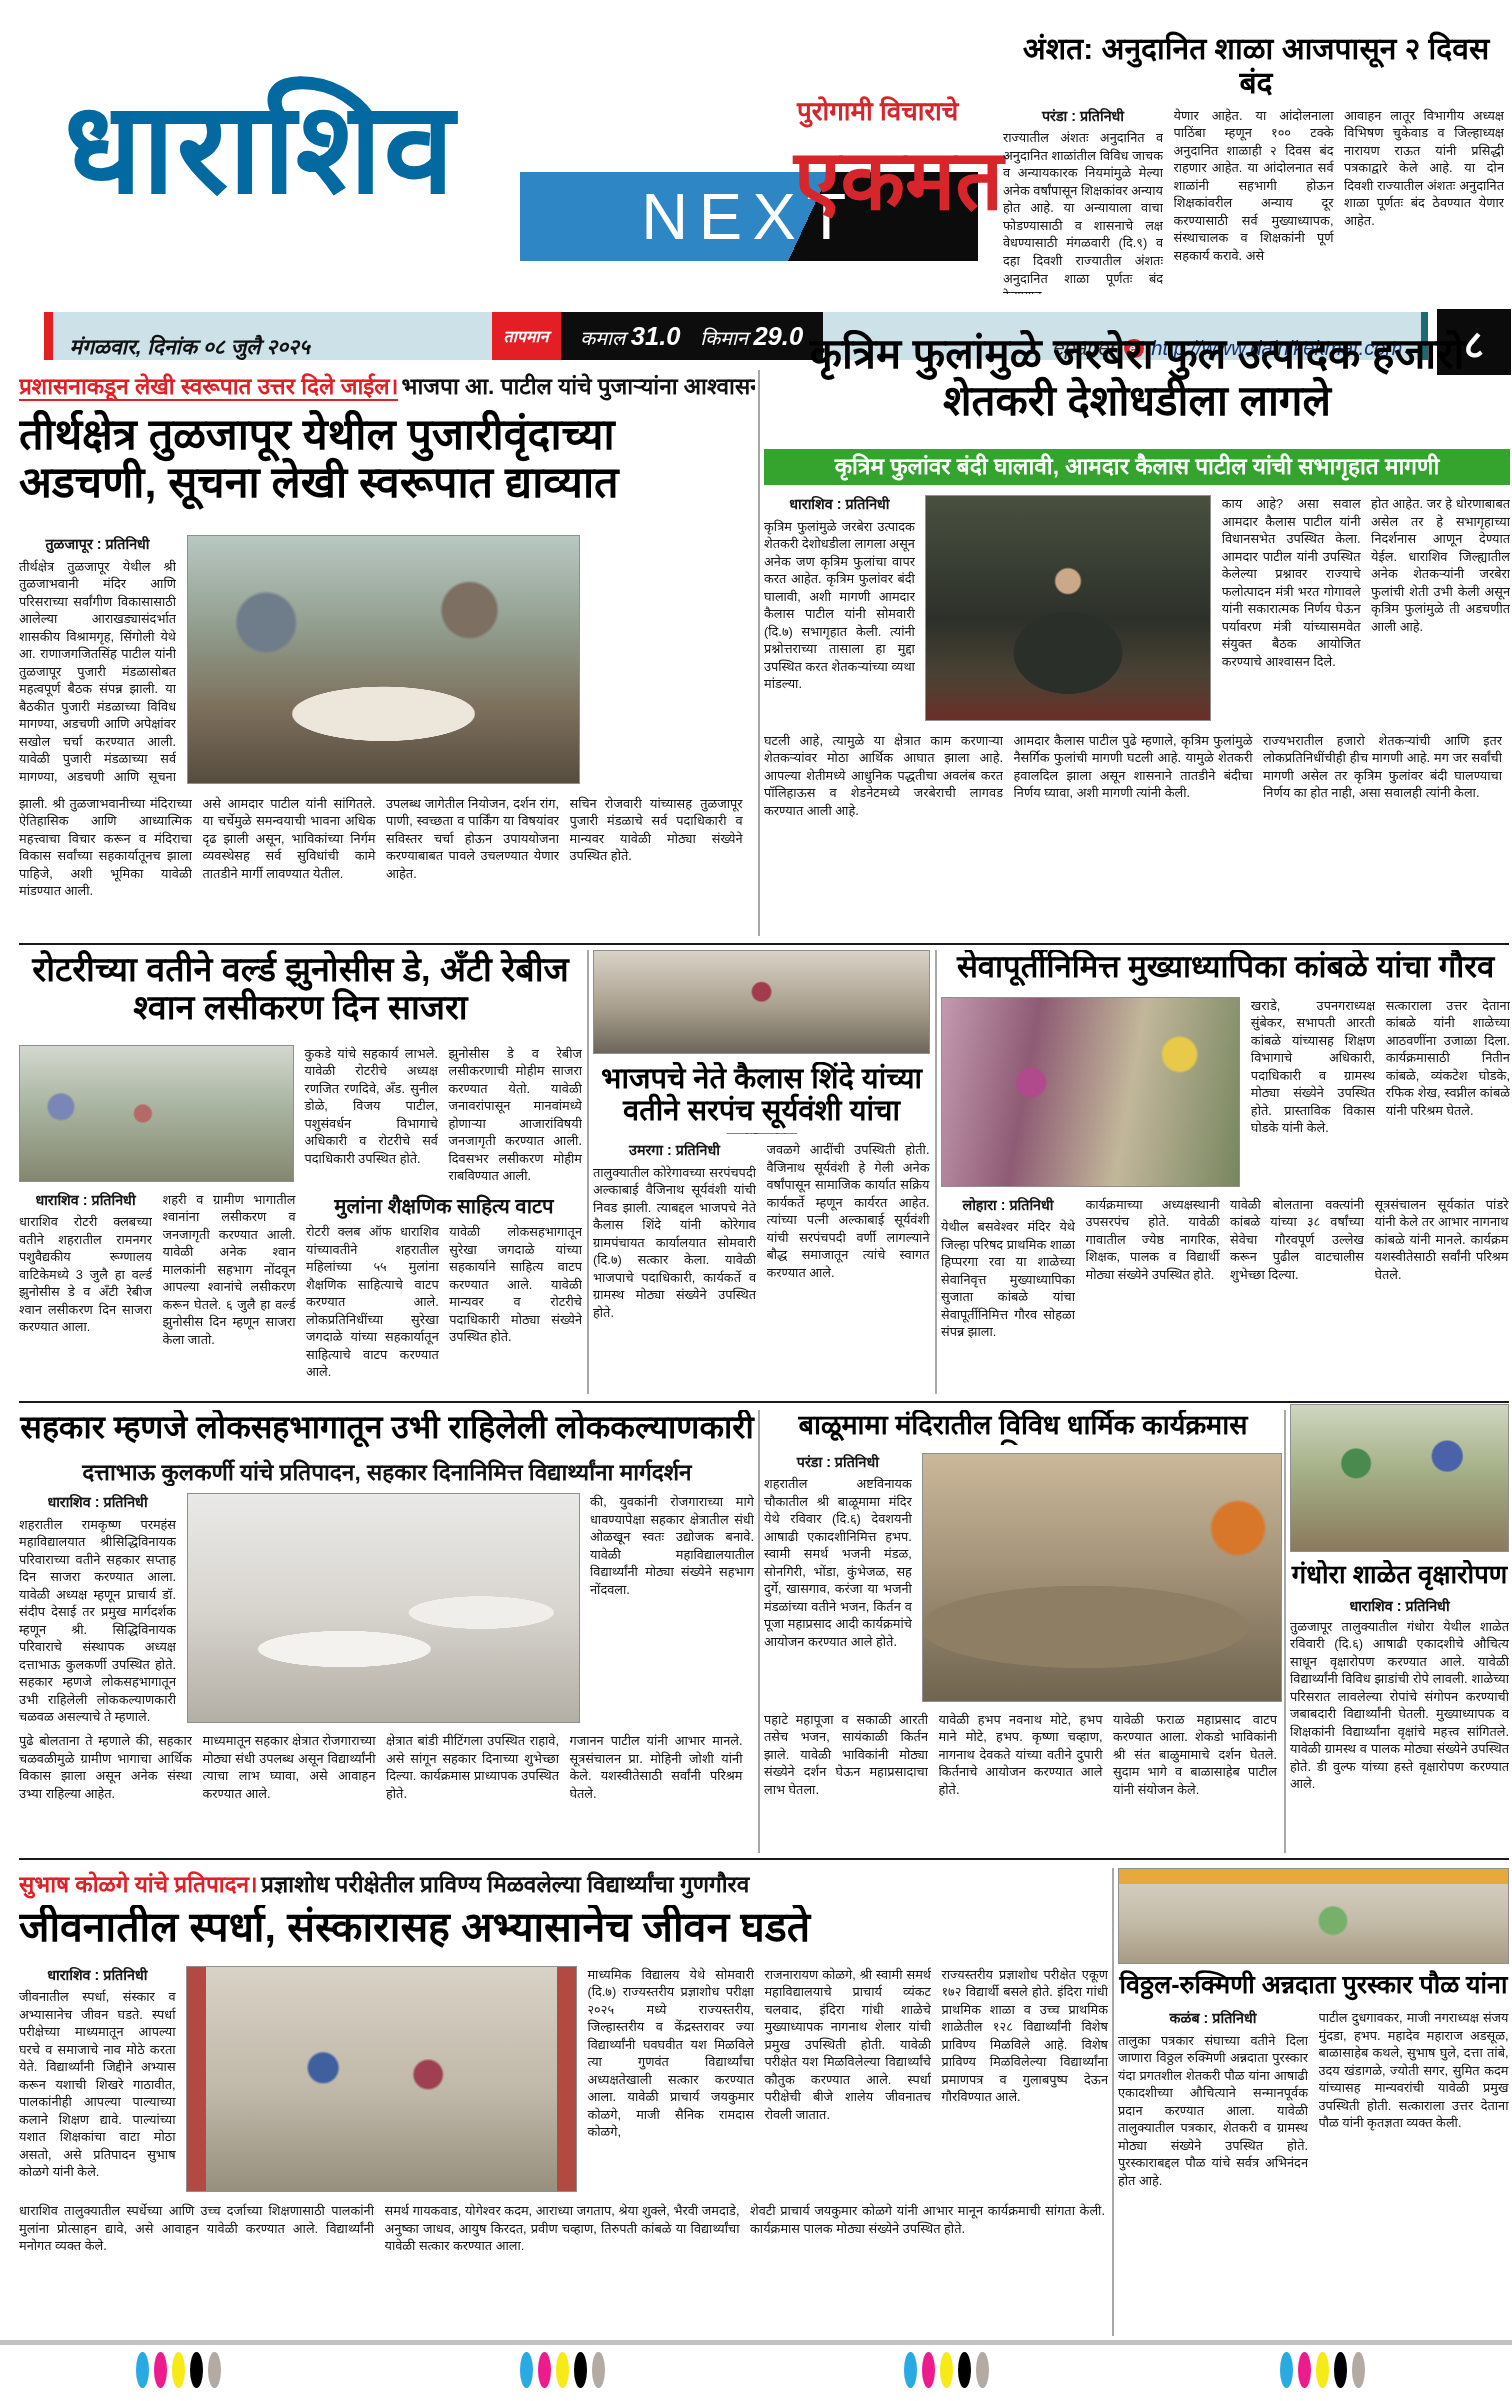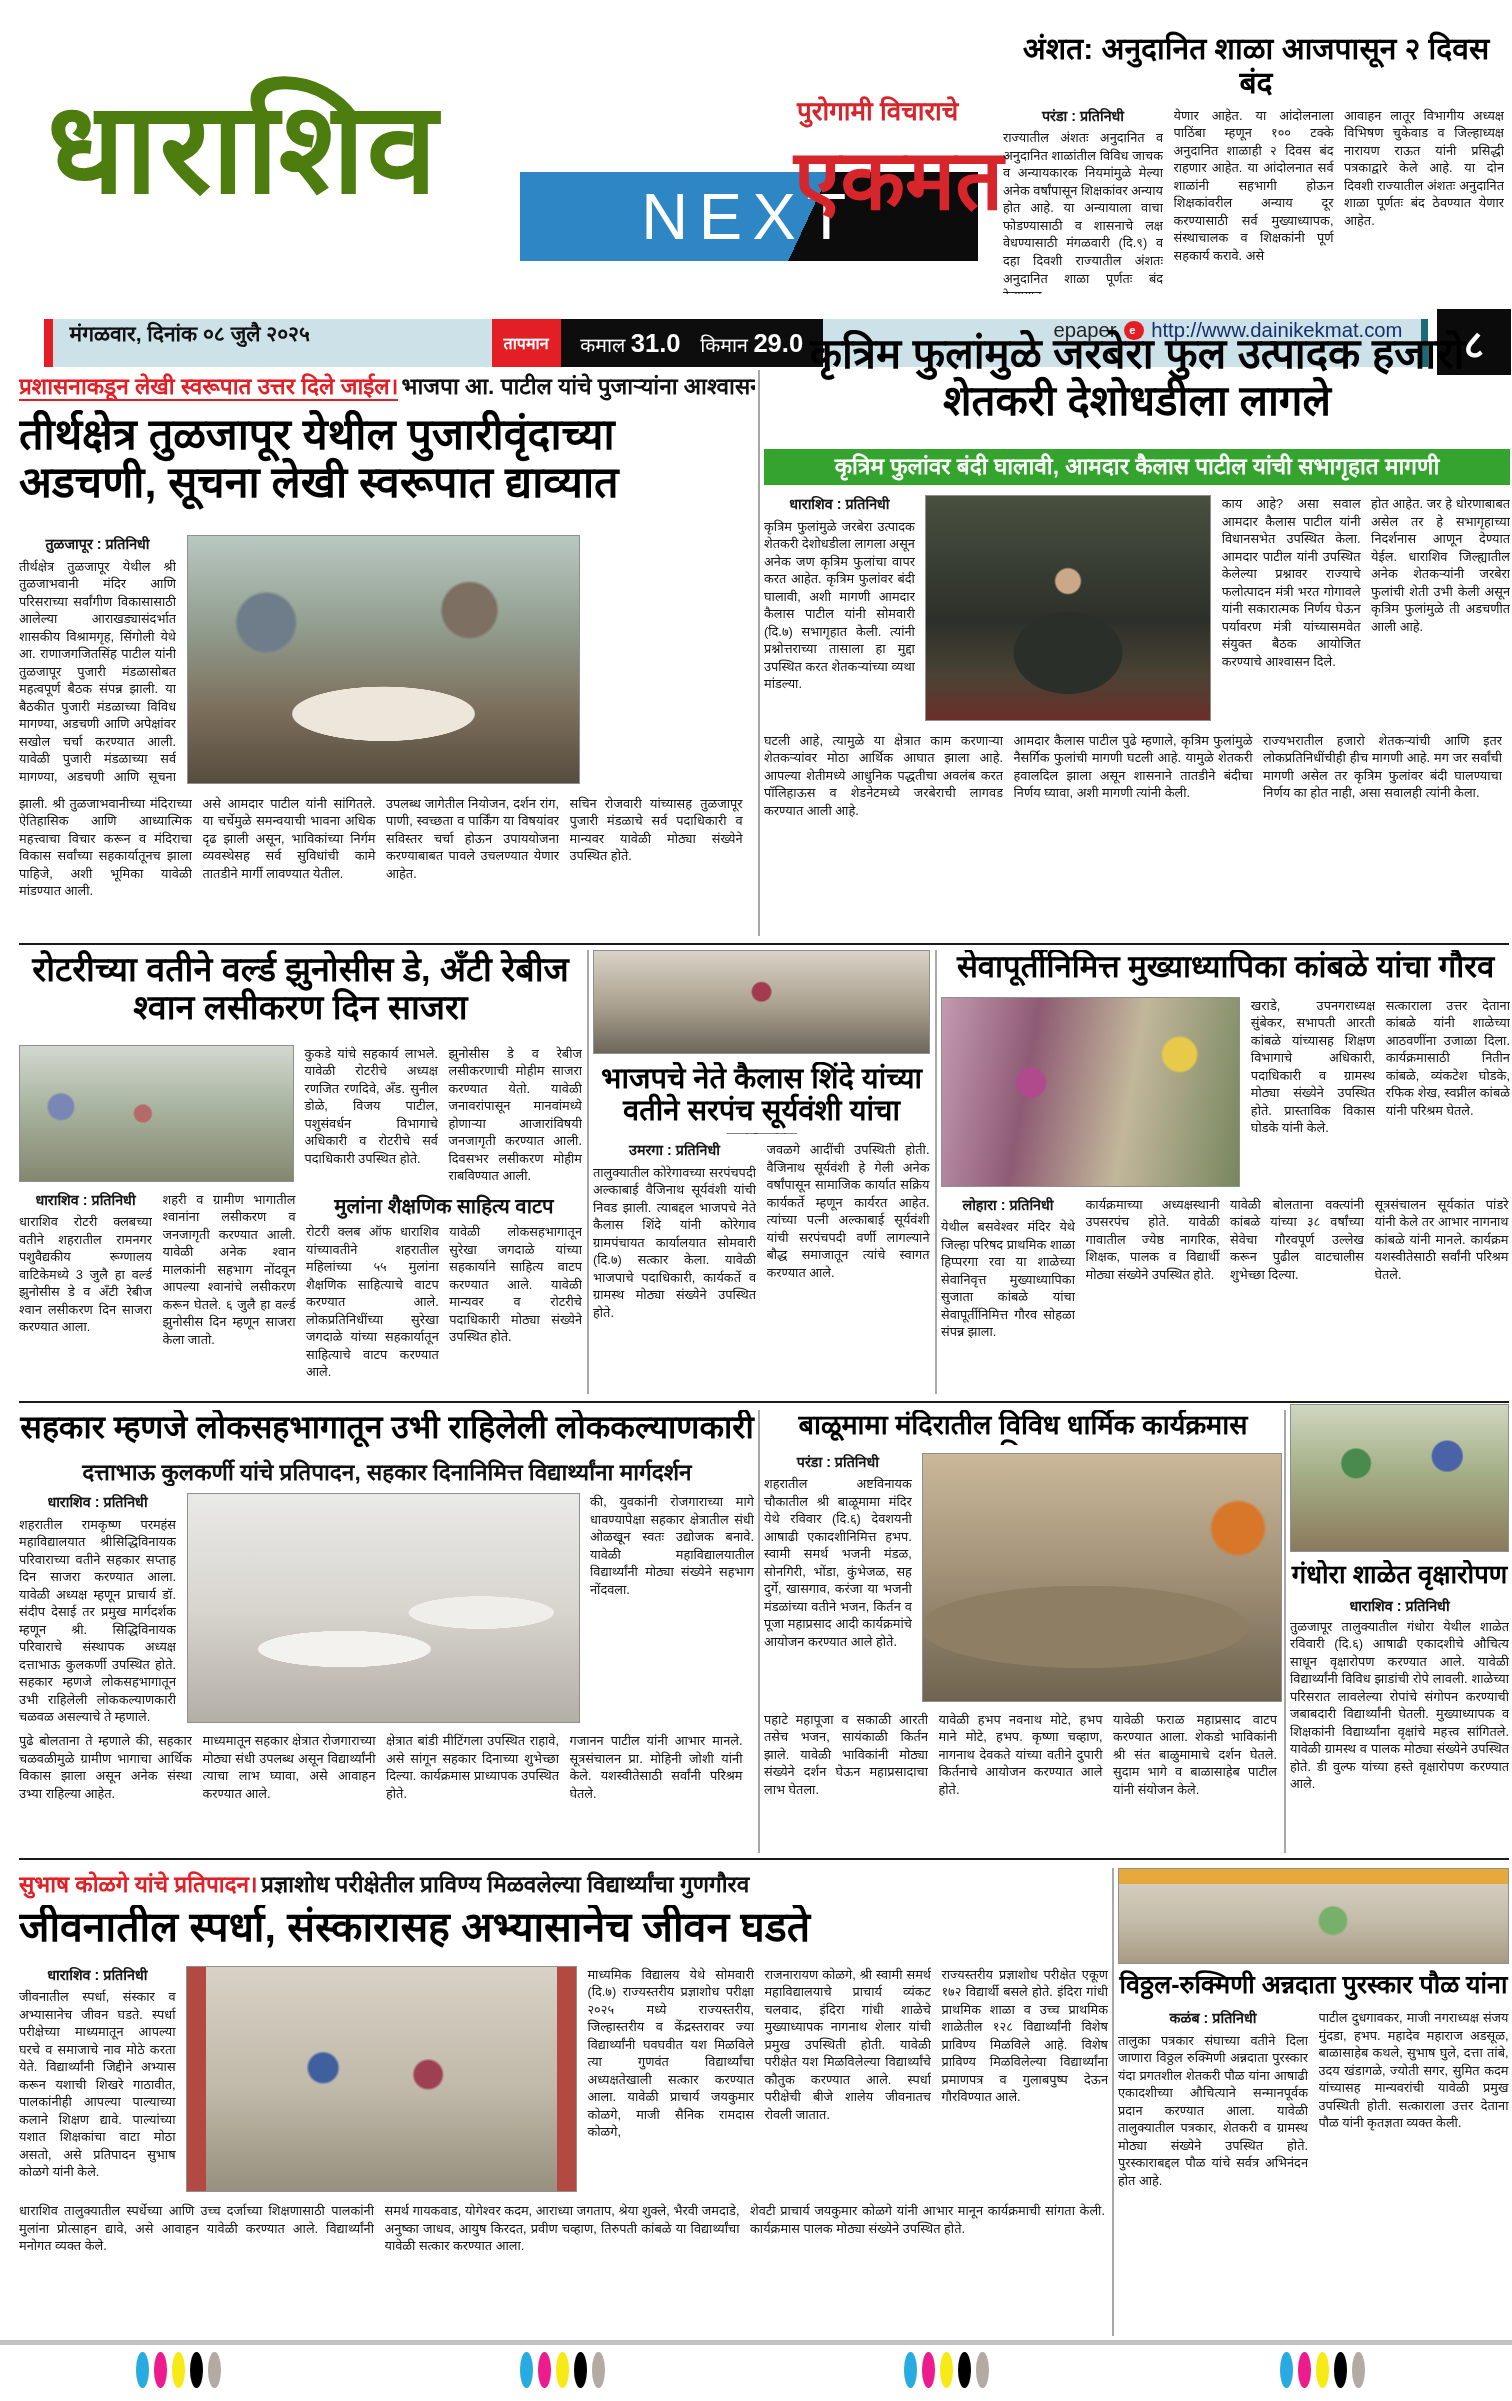--- a/index.html
+++ b/index.html
@@ -21,42 +21,42 @@
   .cmyk{display:flex;gap:5.3px;}
   .cmyk span{display:block;width:12.8px;height:36px;border-radius:50%;}
   .epaper-link{text-decoration:none;color:#0d2a66;}
 </style>
 </head>
 <body>
 
 <div id="page">
 
   <div class="abs" style="left:0;top:0;width:1512px;height:310px;">
-    <div class="abs red bold" style="left:47px;top:72px;font-size:127px;line-height:1.2;letter-spacing:1.5px;color:#4d7c0f;">धाराशिव</div>
+    <div class="abs red bold" style="left:64px;top:72px;font-size:127px;line-height:1.2;letter-spacing:1.5px;color:#0369a1;">धाराशिव</div>
     <div class="abs" style="left:520px;top:172px;width:458px;height:89px;background:linear-gradient(115deg,#2e86c5 0 62%,#0c0c0c 62%);display:flex;align-items:center;justify-content:center;">
       <span style="color:#fff;font-weight:normal;font-size:65px;letter-spacing:10.5px;">NEXT</span>
     </div>
     <div class="abs red bold" style="left:797px;top:92px;font-size:26px;color:#d6262b;">पुरोगामी विचाराचे</div>
     <div class="abs red bold" style="left:794px;top:119px;font-size:84px;color:#d6262b;">एकमत</div>
 
     <div class="abs" style="left:1003px;top:32px;width:506px;height:235px;">
       <div class="hl center" style="font-size:30px;">अंशत: अनुदानित शाळा आजपासून २ दिवस बंद</div>
       <div style="height:7.5px;"></div>
       <div class="cols-row" style="height:187px;">
         <div class="col" style="width:160px;">
           <div class="dateline">परंडा : प्रतिनिधी</div>
           <span>राज्यातील अंशतः अनुदानित व अनुदानित शाळांतील विविध जाचक व अन्यायकारक नियमांमुळे मेल्या अनेक वर्षांपासून शिक्षकांवर अन्याय होत आहे. या अन्यायाला वाचा फोडण्यासाठी व शासनाचे लक्ष वेधण्यासाठी मंगळवारी (दि.९) व दहा दिवशी राज्यातील अंशतः अनुदानित शाळा पूर्णतः बंद ठेवण्यात</span>
         </div>
         <div class="col" style="width:160px;">येणार आहेत. या आंदोलनाला पाठिंबा म्हणून १०० टक्के अनुदानित शाळाही २ दिवस बंद राहणार आहेत. या आंदोलनात सर्व शाळांनी सहभागी होऊन शिक्षकांवरील अन्याय दूर करण्यासाठी सर्व मुख्याध्यापक, संस्थाचालक व शिक्षकांनी पूर्ण सहकार्य करावे. असे</div>
         <div class="col" style="width:160px;">आवाहन लातूर विभागीय अध्यक्ष विभिषण चुकेवाड व जिल्हाध्यक्ष नारायण राऊत यांनी प्रसिद्धी पत्रकाद्वारे केले आहे. या दोन दिवशी राज्यातील अंशतः अनुदानित शाळा पूर्णतः बंद ठेवण्यात येणार आहेत.</div>
       </div>
     </div>
   </div>
 
-  <div class="abs" style="left:44px;top:319px;width:1384px;height:48px;background:#cde1e9;display:flex;align-items:flex-start;">
+  <div class="abs" style="left:44px;top:312px;width:1384px;height:48px;background:#cde1e9;display:flex;align-items:flex-end;font-style:italic;">
     <div style="width:9px;height:48px;background:#e31e25;"></div>
     <div class="bold" style="font-size:21px;padding-left:16.6px;width:422px;">मंगळवार, दिनांक ०८ जुलै २०२५</div>
     <div style="display:flex;align-items:stretch;height:48px;">
       <div style="background:#e31e25;color:#fff;font-weight:bold;font-size:16px;display:flex;align-items:center;padding:0 12px;">
         <span>तापमान</span>
       </div>
       <div style="background:#0d0d0d;color:#fff;display:flex;align-items:center;gap:19.6px;padding:0 19.6px;">
         <span style="font-size:19.6px;"><span>कमाल</span>
           <b style="font-size:25.6px;">31.0</b></span>
         <span style="font-size:19.6px;"><span>किमान</span>

